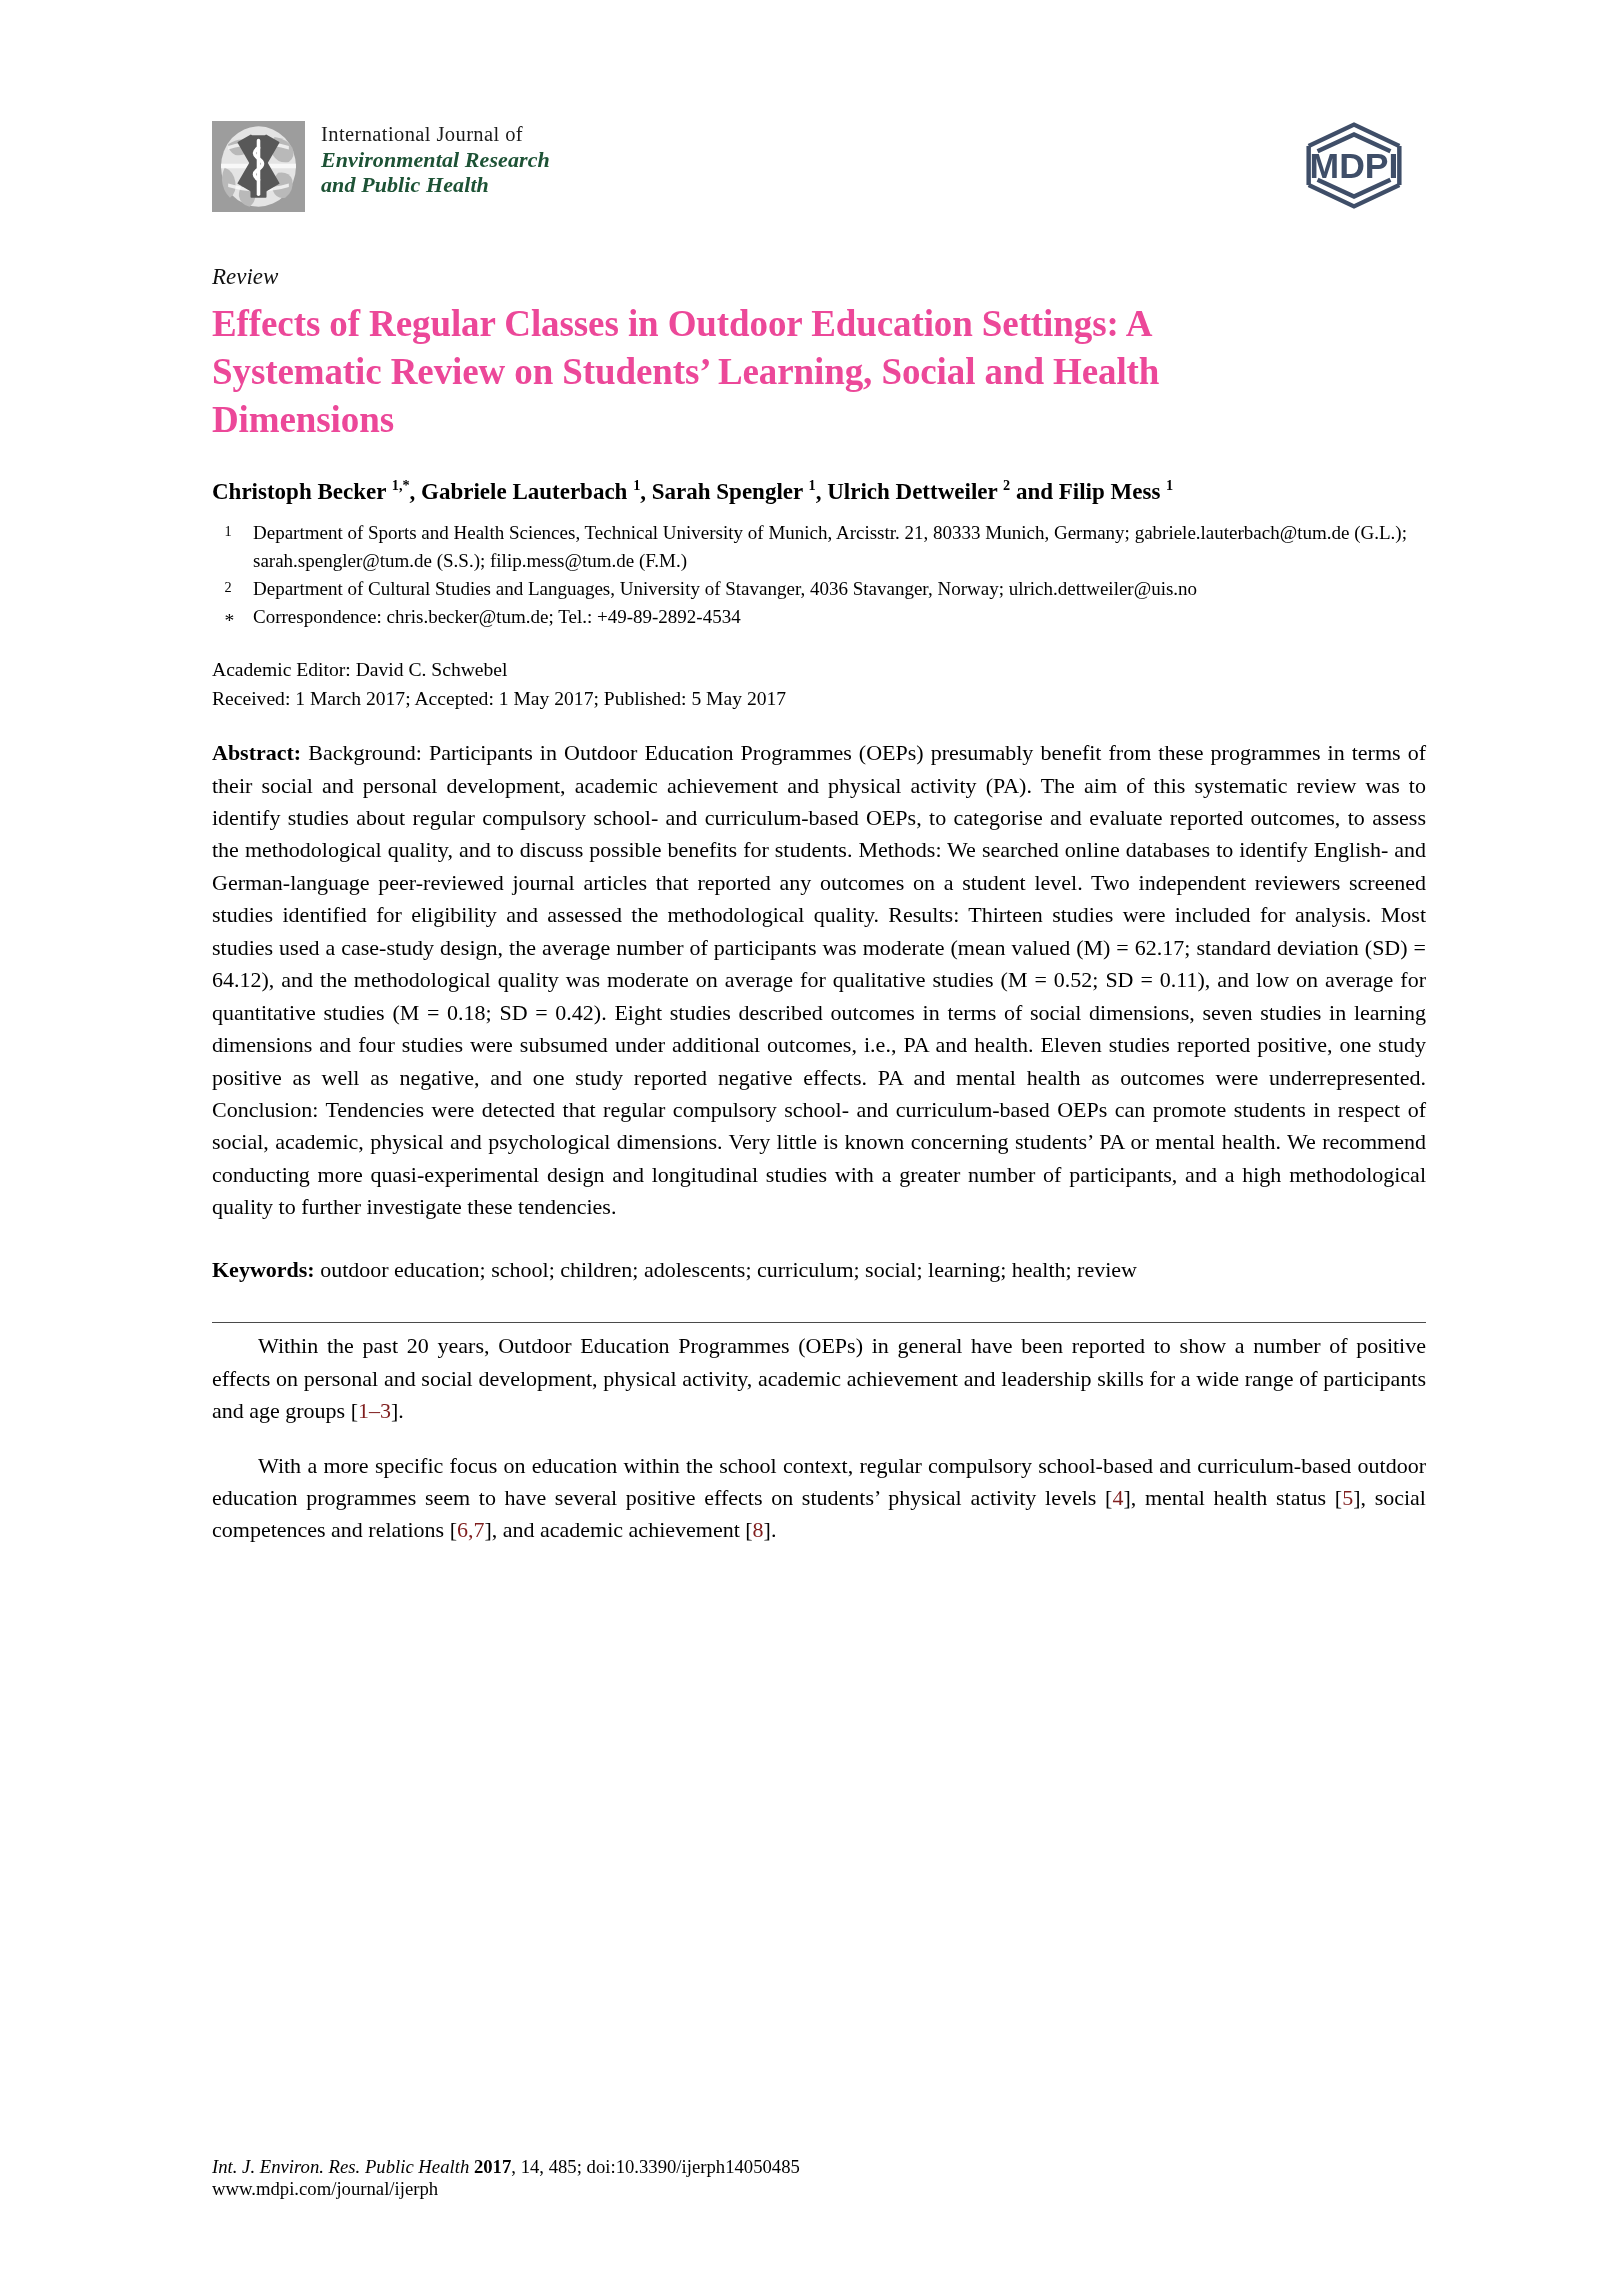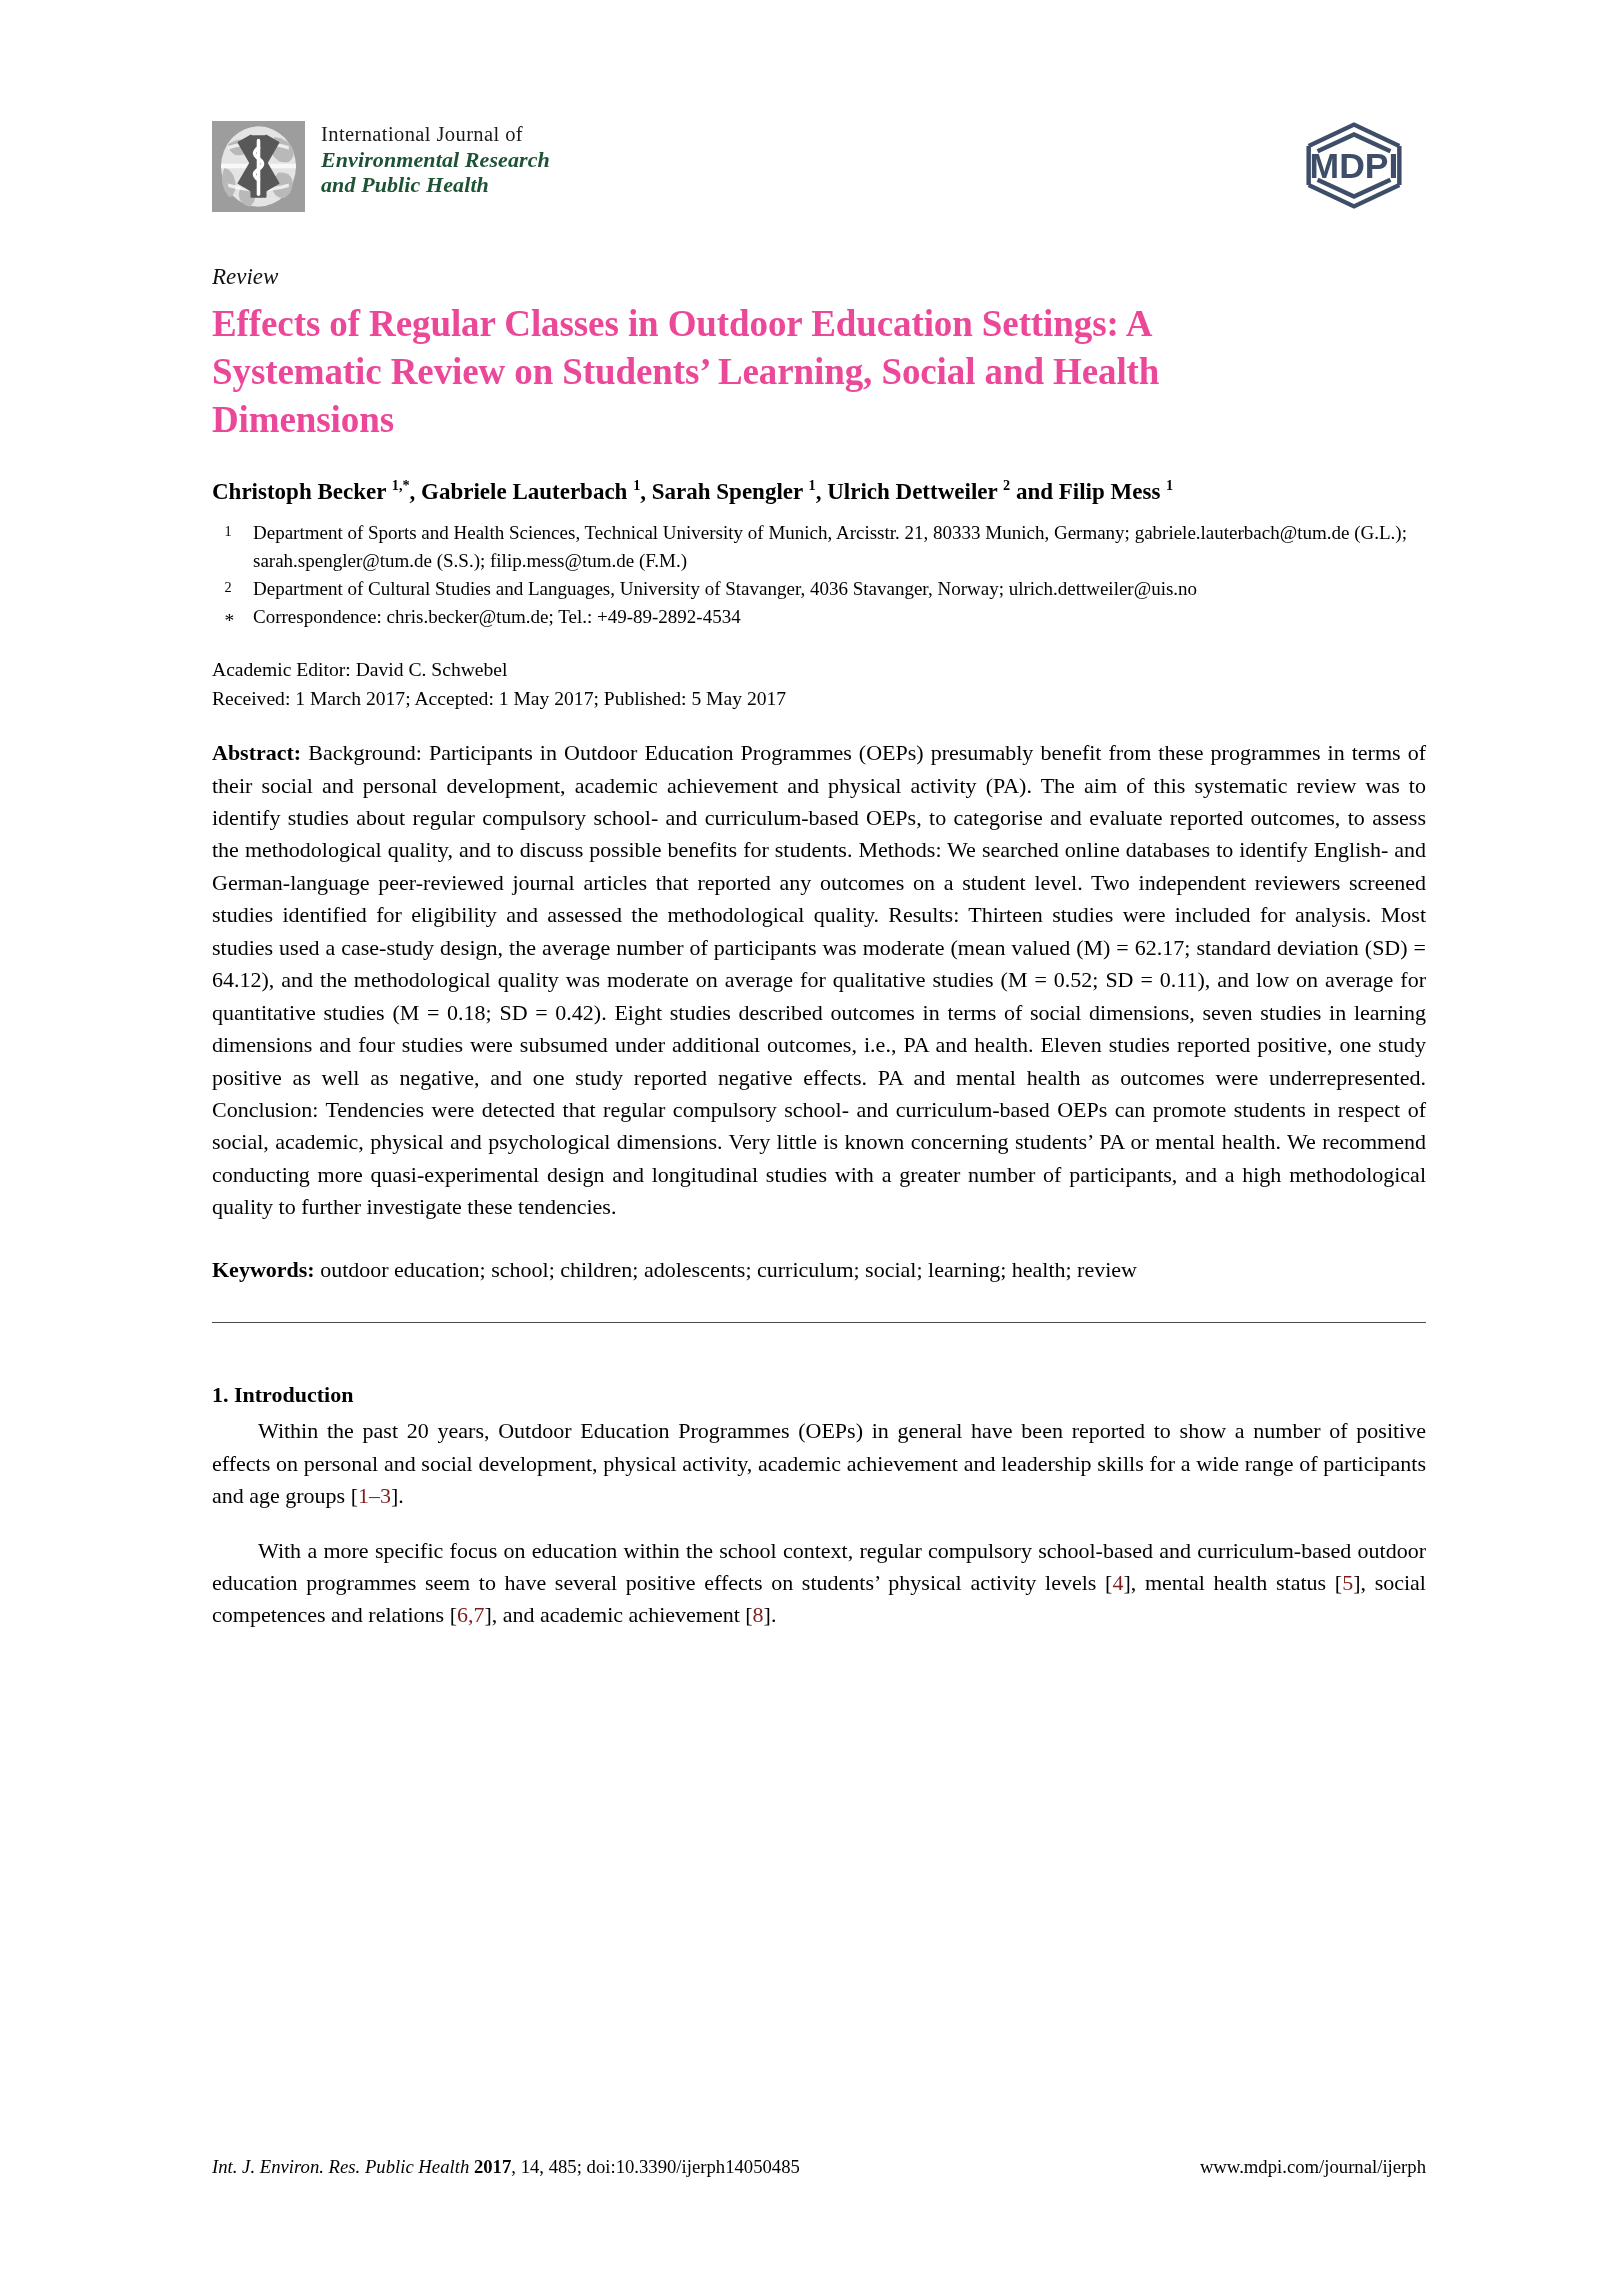--- a/index.html
+++ b/index.html
@@ -179,20 +179,21 @@
   
   .footer {
     position: absolute;
     left: 212px;
     top: 2156px;
     width: 1214px;
     display: flex;
     justify-content: space-between;
     align-items: flex-start;
     font-size: 18.7px;
+    flex-direction: column;
   }
   .footer-left { font-style: italic; }
   .footer-left .nonital { font-style: normal; }
   .footer-left .yr { font-weight: bold; font-style: normal;}
   .footer-right { font-style: normal; }
 </style>
 </head>
 <body>
 
 <div class="page">
@@ -279,21 +280,20 @@
     <div class="abstract">
       <b>Abstract:</b><span> Background: Participants in Outdoor Education Programmes (OEPs) presumably benefit from these programmes in terms of their social and personal development, academic achievement and physical activity (PA). The aim of this systematic review was to identify studies about regular compulsory school- and curriculum-based OEPs, to categorise and evaluate reported outcomes, to assess the methodological quality, and to discuss possible benefits for students. Methods: We searched online databases to identify English- and German-language peer-reviewed journal articles that reported any outcomes on a student level. Two independent reviewers screened studies identified for eligibility and assessed the methodological quality. Results: Thirteen studies were included for analysis. Most studies used a case-study design, the average number of participants was moderate (mean valued (M) = 62.17; standard deviation (SD) = 64.12), and the methodological quality was moderate on average for qualitative studies (M = 0.52; SD = 0.11), and low on average for quantitative studies (M = 0.18; SD = 0.42). Eight studies described outcomes in terms of social dimensions, seven studies in learning dimensions and four studies were subsumed under additional outcomes, i.e., PA and health. Eleven studies reported positive, one study positive as well as negative, and one study reported negative effects. PA and mental health as outcomes were underrepresented. Conclusion: Tendencies were detected that regular compulsory school- and curriculum-based OEPs can promote students in respect of social, academic, physical and psychological dimensions. Very little is known concerning students’ PA or mental health. We recommend conducting more quasi-experimental design and longitudinal studies with a greater number of participants, and a high methodological quality to further investigate these tendencies.</span>
     </div>
 
     <div class="keywords">
       <b>Keywords:</b><span> outdoor education; school; children; adolescents; curriculum; social; learning; health; review</span>
     </div>
 
     <hr class="rule">
 
-    <div class="section-title">1. Introduction</div>
 
     <p class="body-par">
       <span>Within the past 20 years, Outdoor Education Programmes (OEPs) in general have been reported to show a number of positive effects on personal and social development, physical activity, academic achievement and leadership skills for a wide range of participants and age groups [</span><a class="cite">1–3</a><span>].</span>
     </p>
 
     <p class="body-par">
       <span>With a more specific focus on education within the school context, regular compulsory school-based and curriculum-based outdoor education programmes seem to have several positive effects on students’ physical activity levels [</span><a class="cite">4</a><span>], mental health status [</span><a class="cite">5</a><span>], social competences and relations [</span><a class="cite">6,7</a><span>], and academic achievement [</span><a class="cite">8</a><span>].</span>
     </p>
 
   </div>

